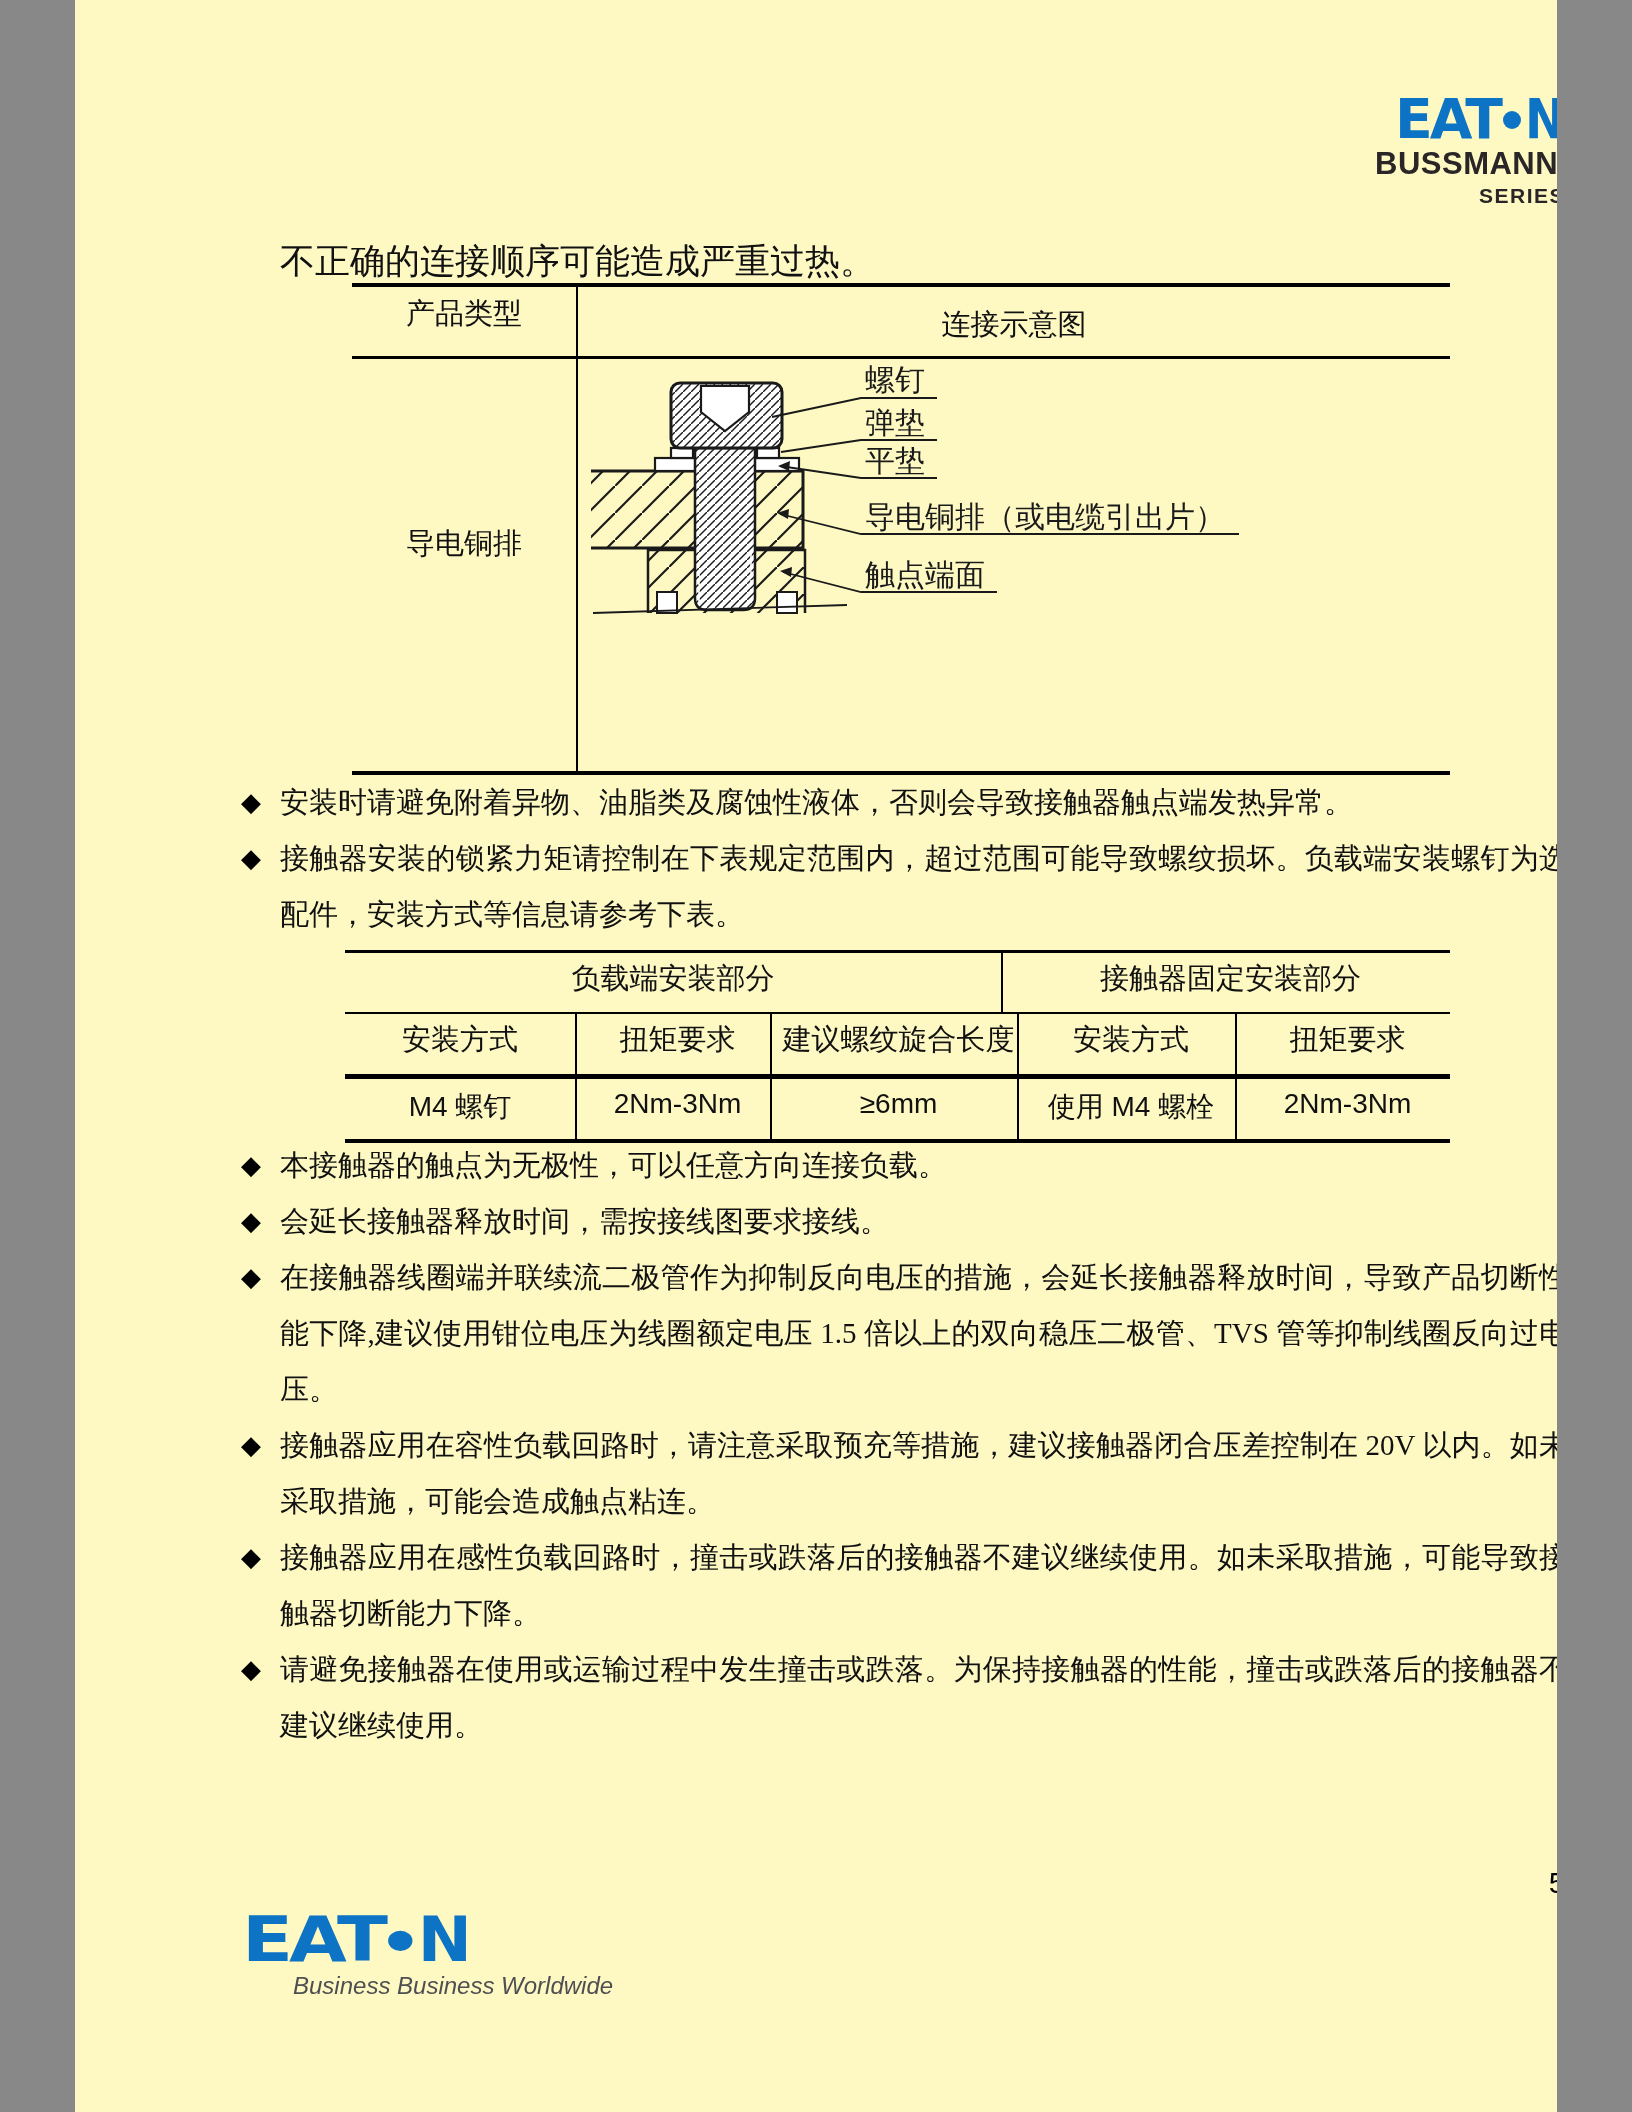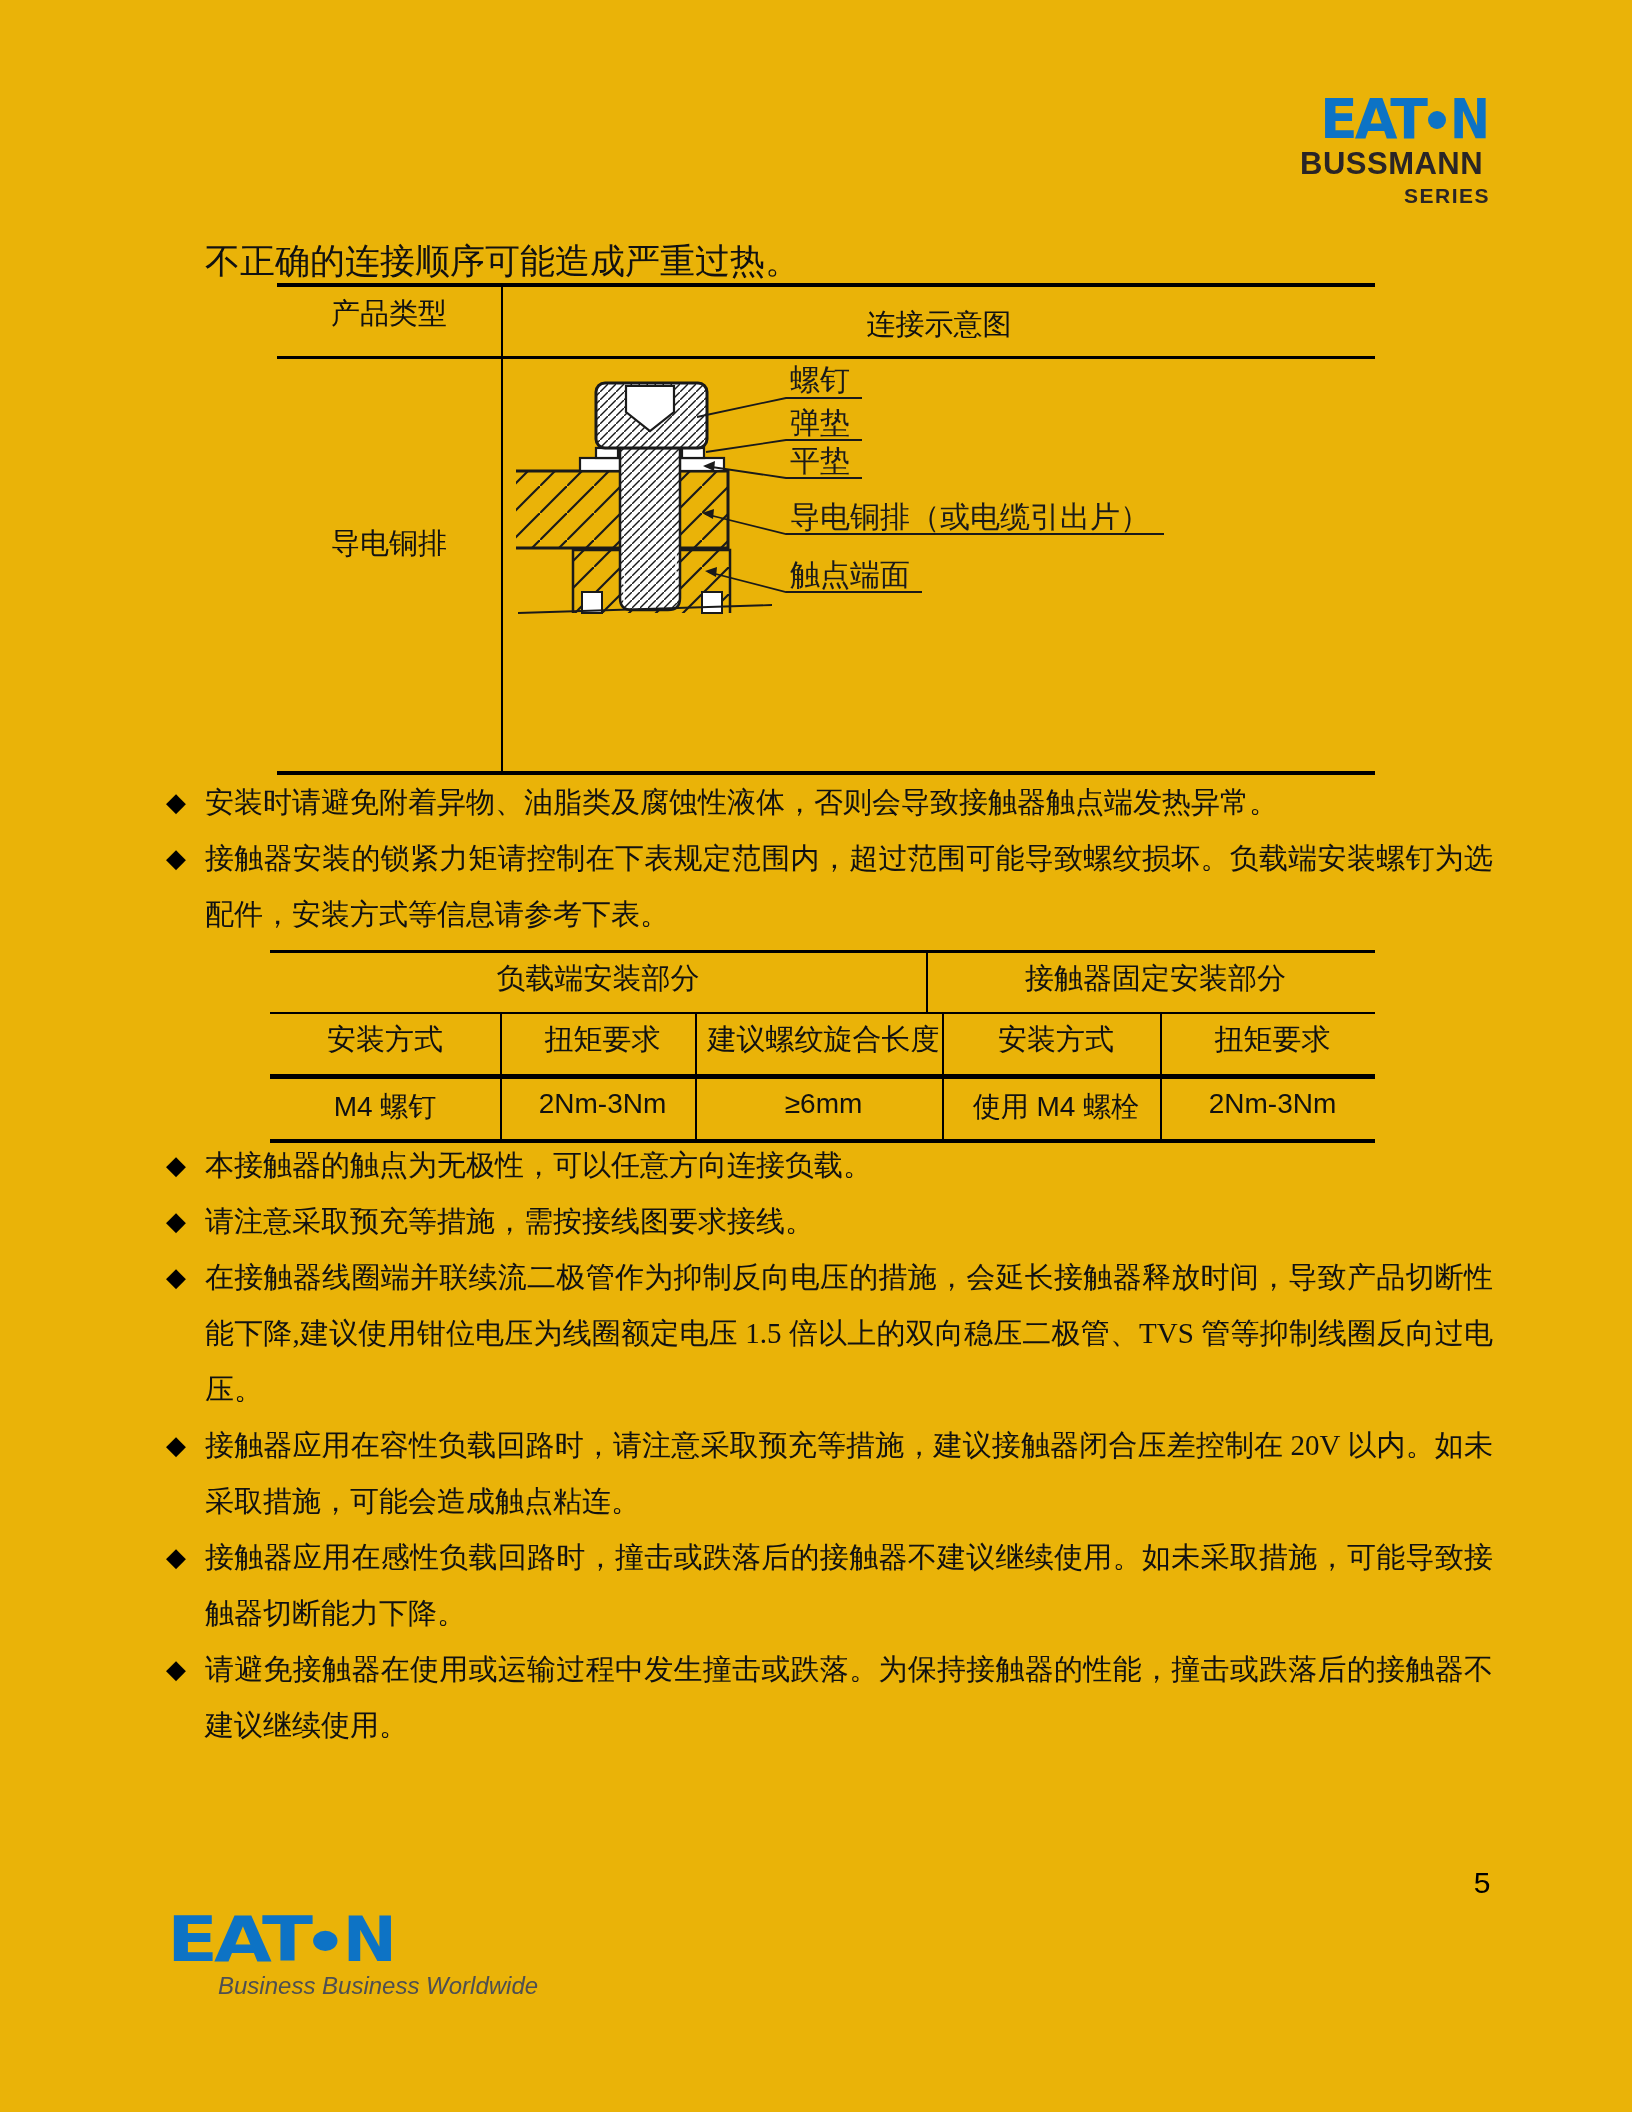--- a/index.html
+++ b/index.html
@@ -3,23 +3,23 @@
 <meta charset="utf-8">
 <style>
   html,body { margin:0; padding:0; }
   body {
     font-family: "Liberation Serif","DejaVu Serif",serif;
     color:#111;
     background:#888;
   }
   .page {
     position:relative;
-    width:1632px; height:2112px;
+    width:1482px; height:2112px;
     margin:0 auto;
-    background:#eab308;
+    background:#fef9c3;
     overflow:hidden;
   }
   
   .logo-top { position:absolute; left:1300px; top:88px; width:190px; text-align:right; }
   .logo-top .eaton-svg { display:block; width:170px; height:58px; margin-left:auto; }
   .bussmann {
     font-family:"Liberation Sans","DejaVu Sans",sans-serif;
     font-weight:bold; font-size:31px; letter-spacing:0.5px;
     color:#2a2526; text-align:left; white-space:nowrap;
   }
@@ -197,21 +197,21 @@
     </div>
   </div>
 
   <div class="bullets bullets-b">
     <div class="bullet">
       <span class="marker">◆</span>
       <span>本接触器的触点为无极性，可以任意方向连接负载。</span>
     </div>
     <div class="bullet">
       <span class="marker">◆</span>
-      <span>请注意采取预充等措施，需按接线图要求接线。</span>
+      <span>会延长接触器释放时间，需按接线图要求接线。</span>
     </div>
     <div class="bullet">
       <span class="marker">◆</span>
       <span>在接触器线圈端并联续流二极管作为抑制反向电压的措施，会延长接触器释放时间，导致产品切断性能下降,建议使用钳位电压为线圈额定电压 1.5 倍以上的双向稳压二极管、TVS 管等抑制线圈反向过电压。</span>
     </div>
     <div class="bullet">
       <span class="marker">◆</span>
       <span>接触器应用在容性负载回路时，请注意采取预充等措施，建议接触器闭合压差控制在 20V 以内。如未采取措施，可能会造成触点粘连。</span>
     </div>
     <div class="bullet">

